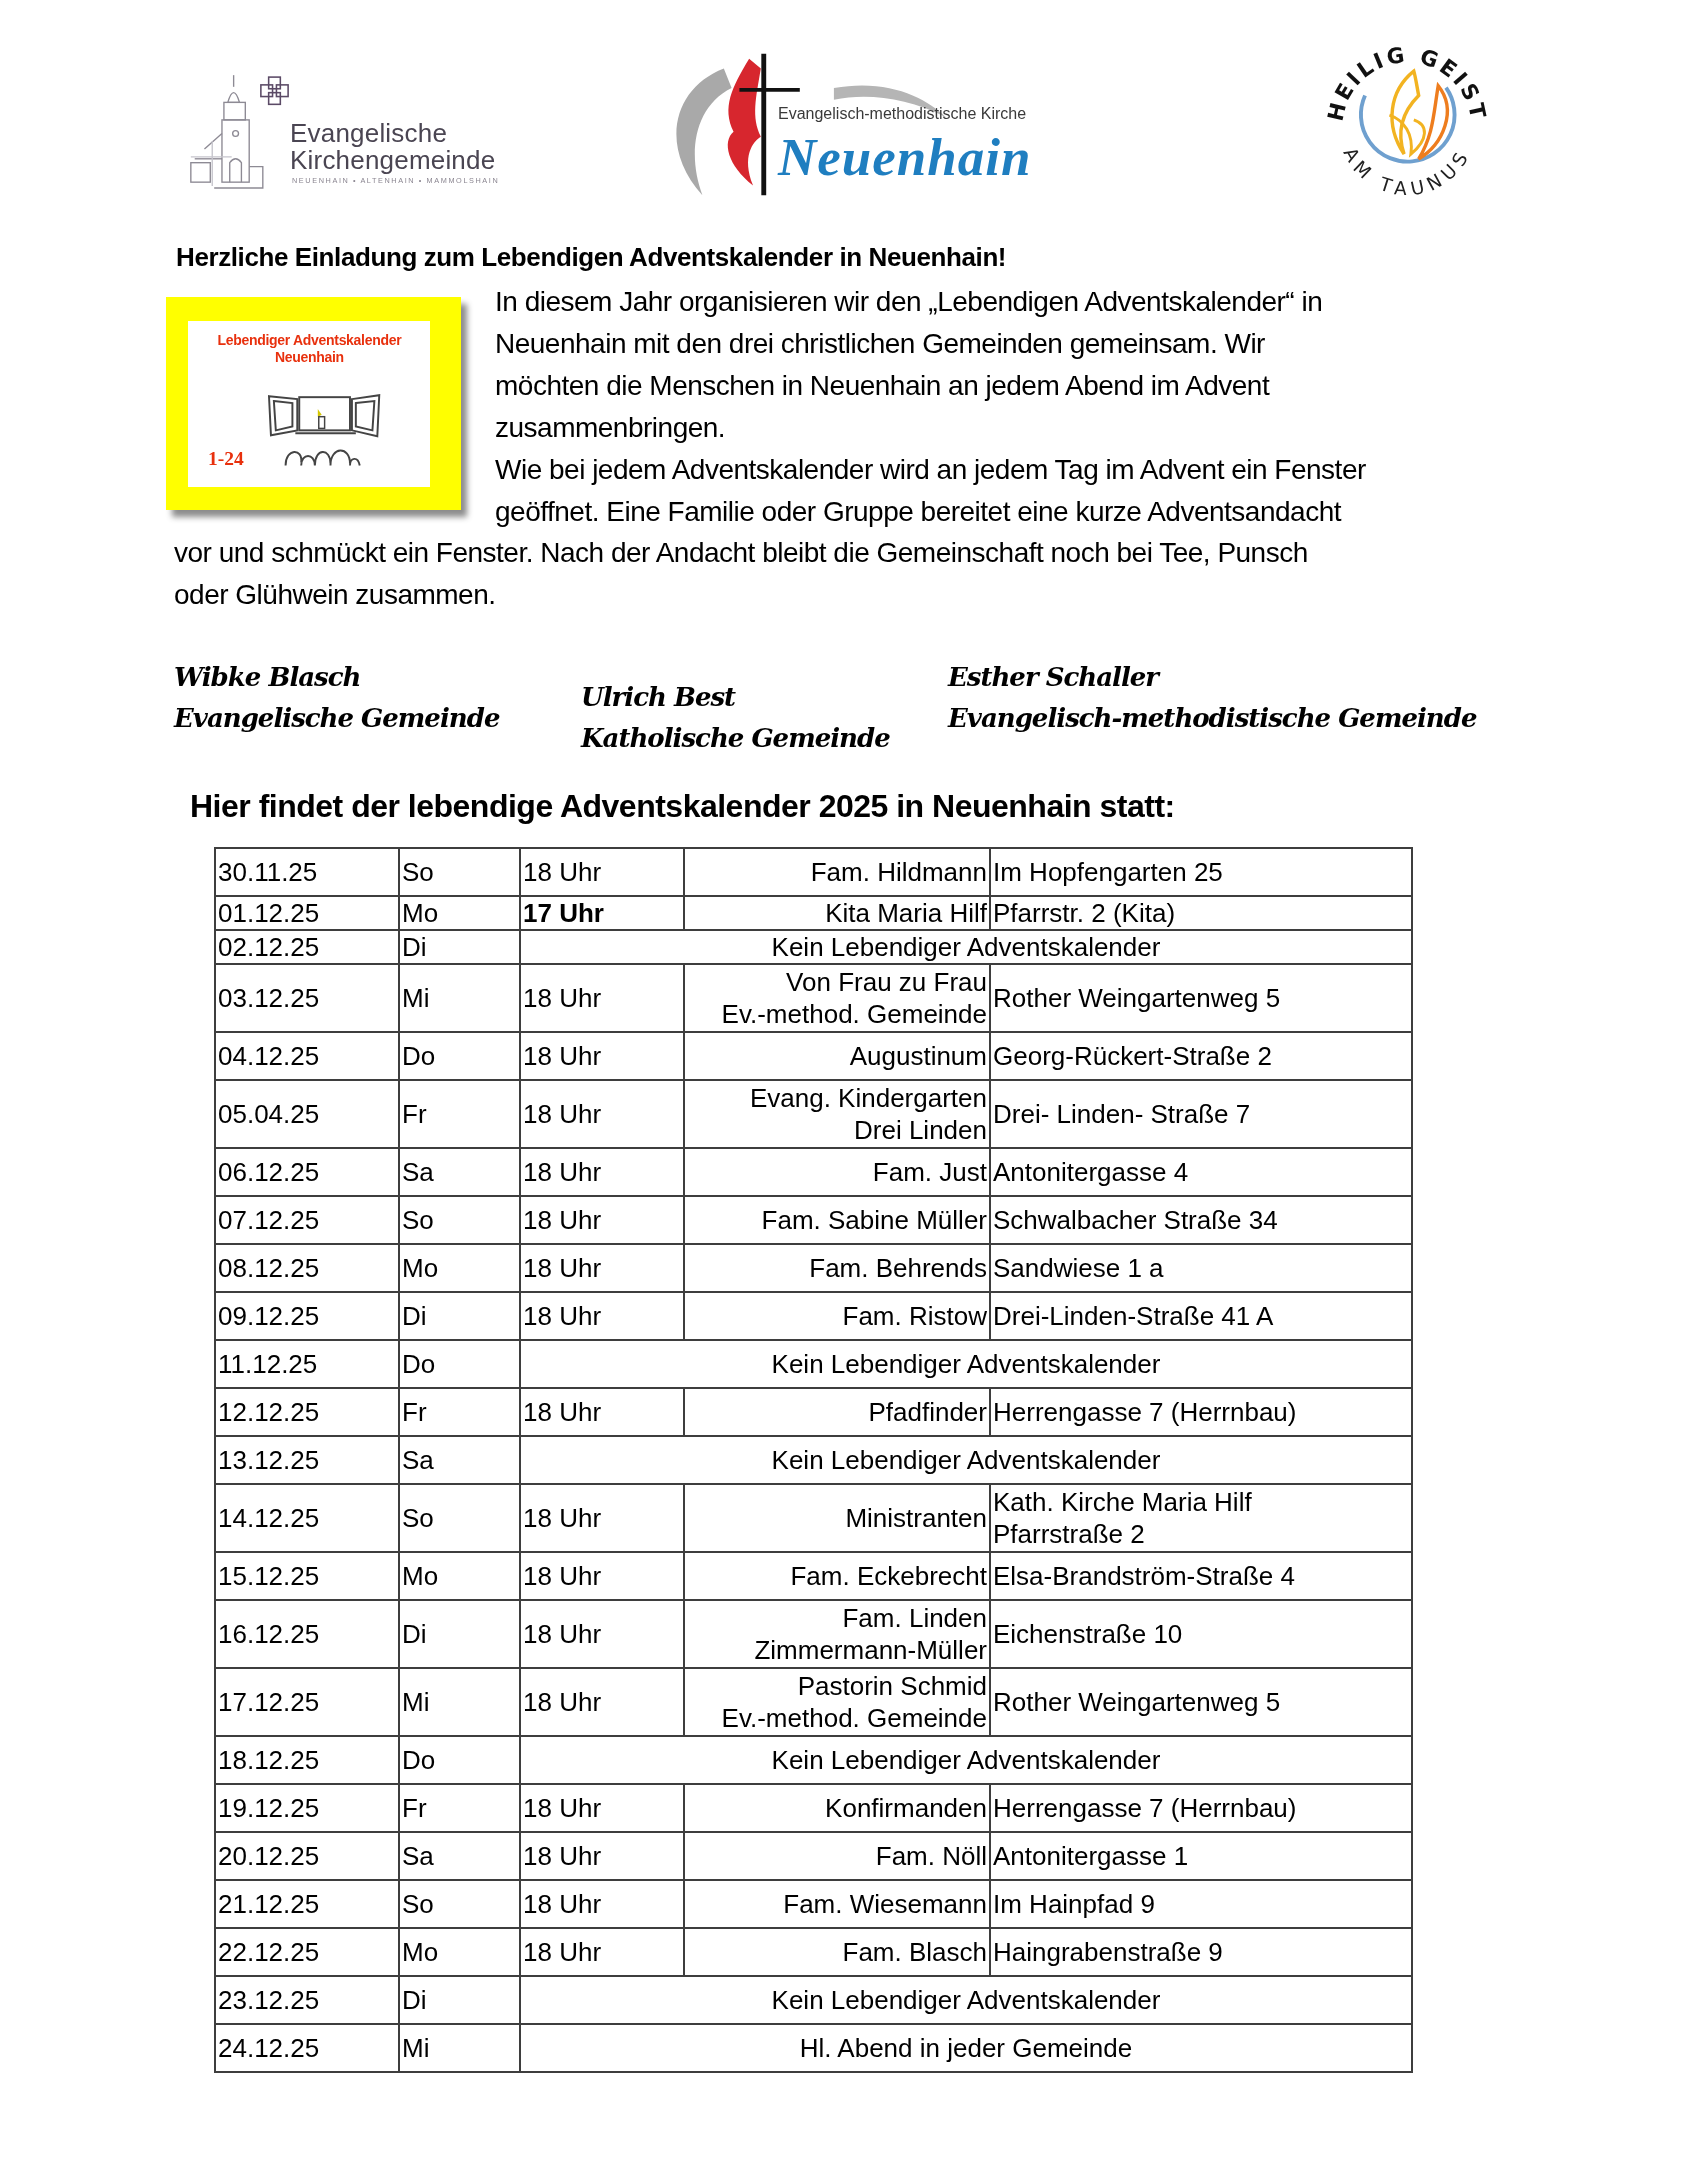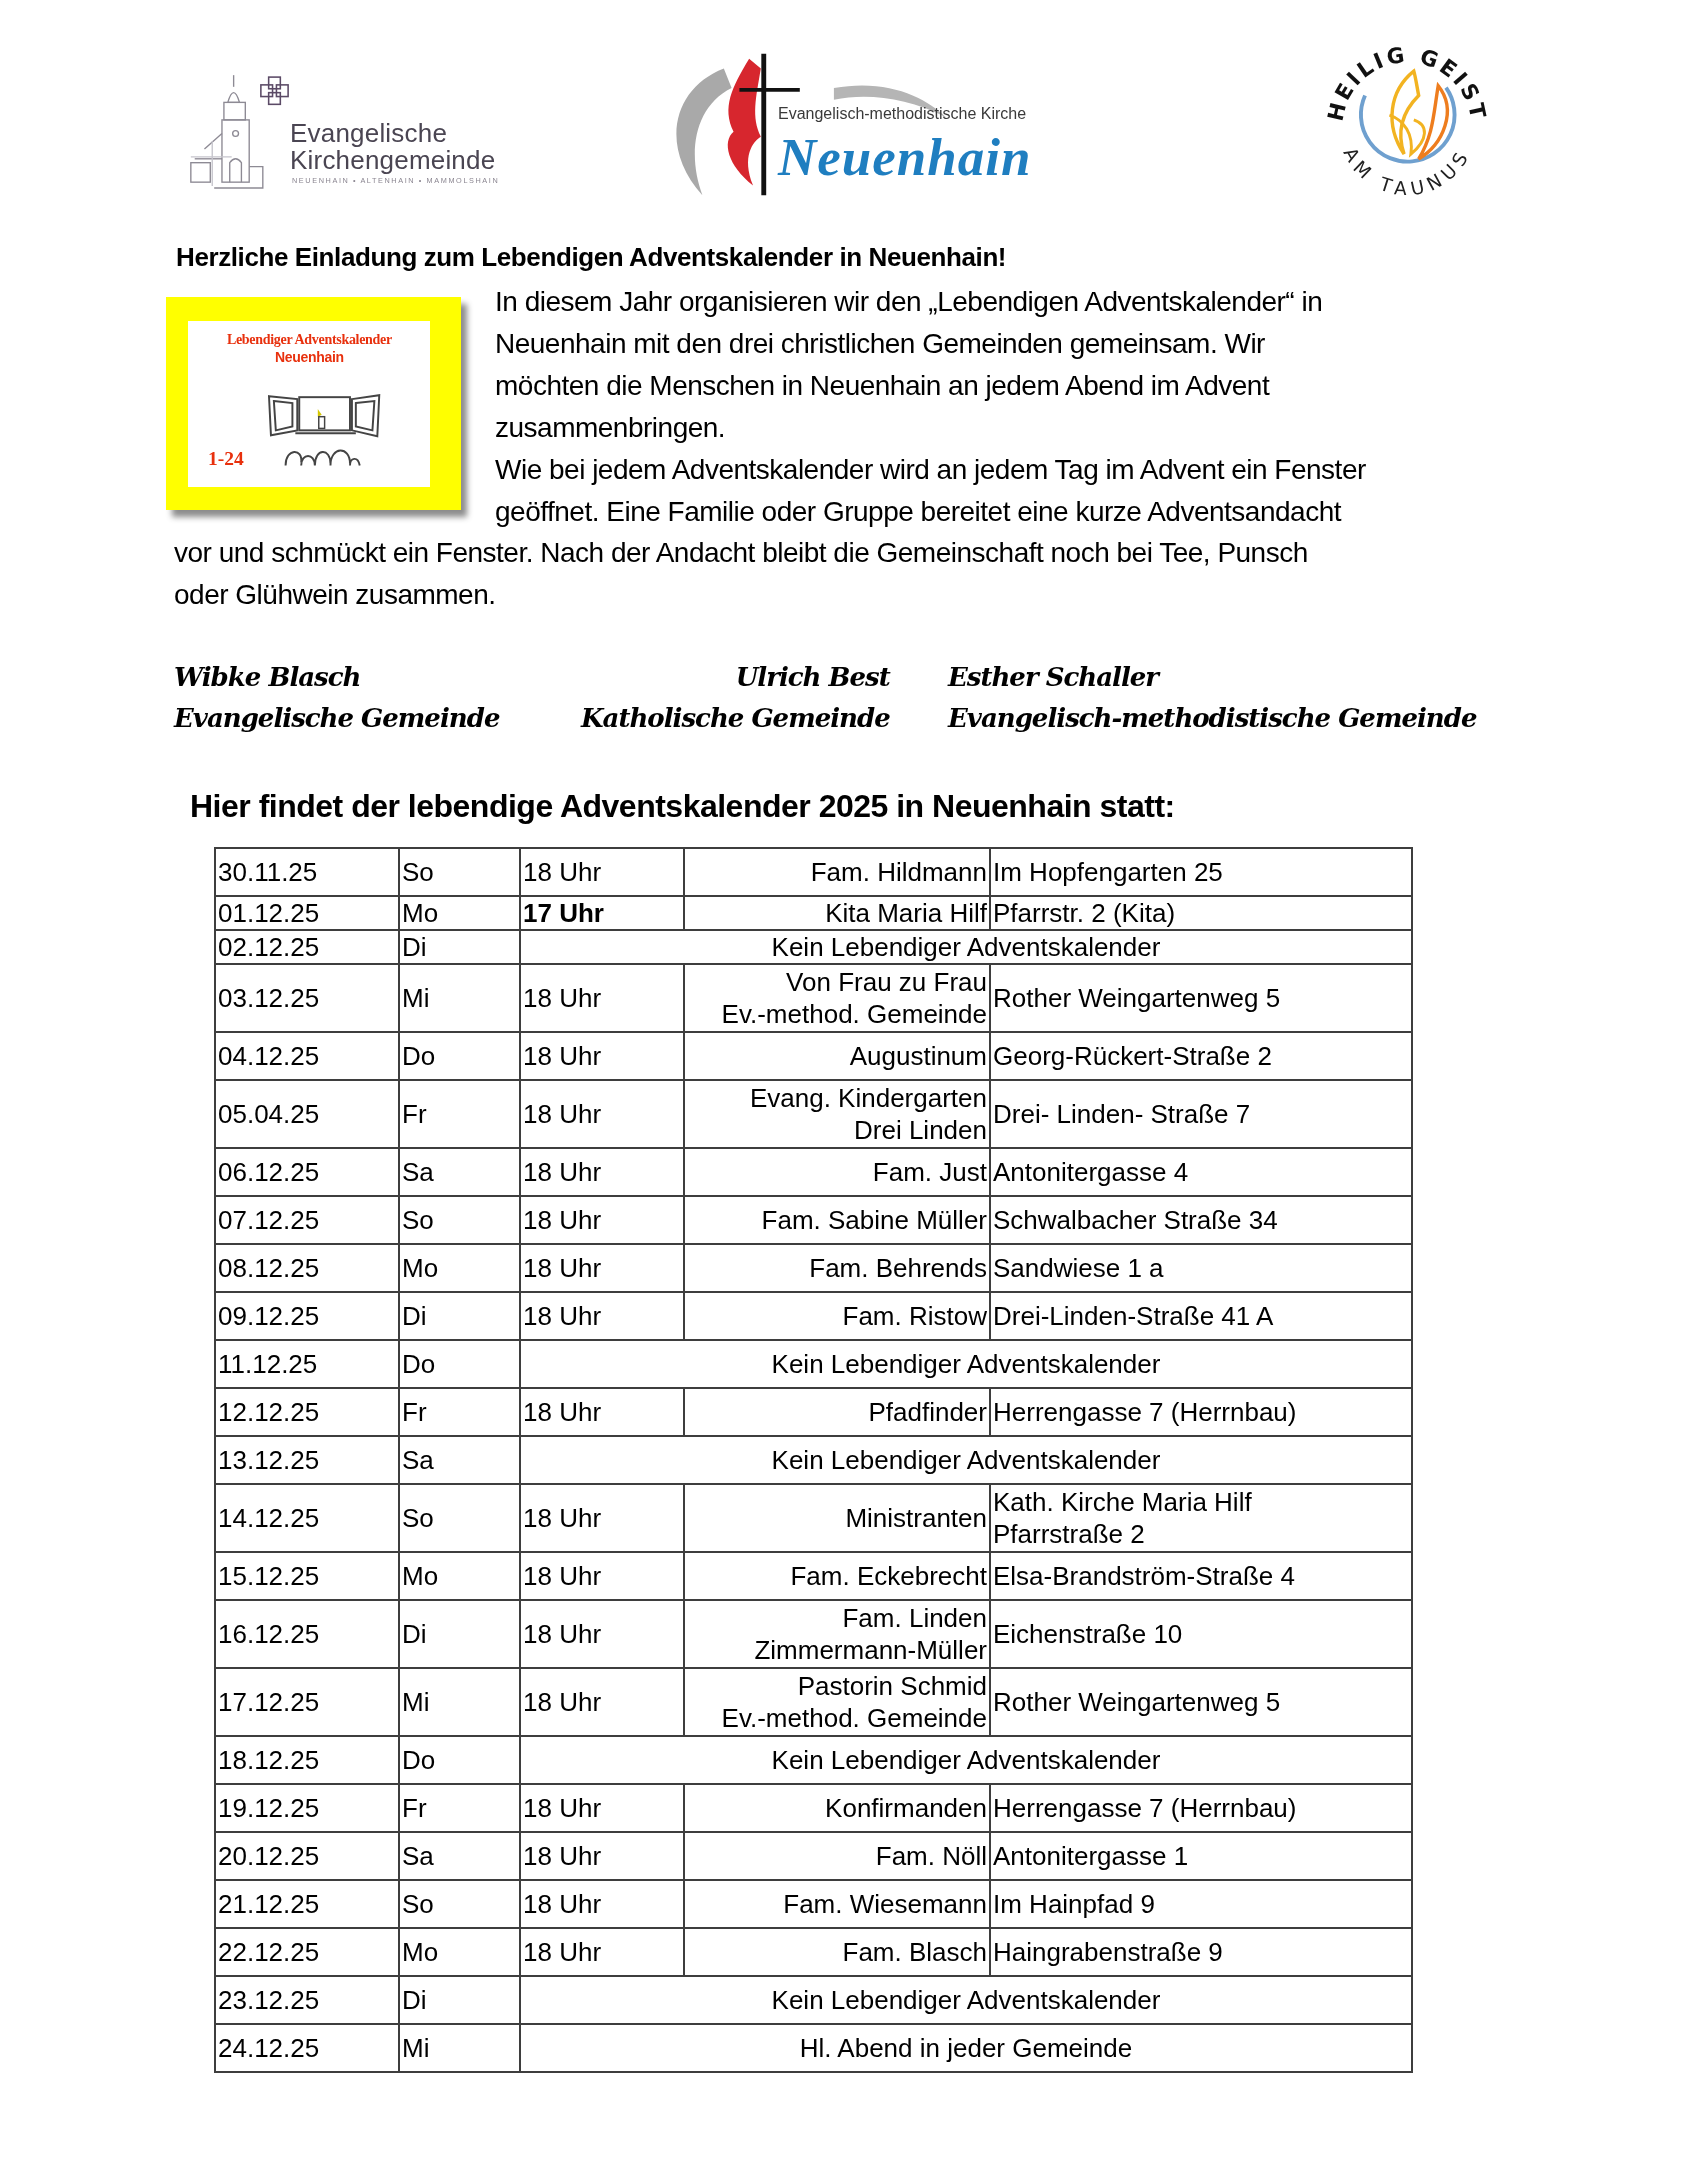--- a/index.html
+++ b/index.html
@@ -17,21 +17,21 @@
   .logo-emk .kirche { position: absolute; left: 115px; top: 56px; font-family: "Liberation Sans", sans-serif; font-size: 16px; color: #3a3a3a; white-space: nowrap; }
   .logo-emk .neuenhain { position: absolute; left: 115px; top: 78px; font-family: "Liberation Serif", serif; font-style: italic; font-weight: bold; font-size: 53px; color: #1f7ec0; letter-spacing: 1px; white-space: nowrap; }
 
   .logo-hg { left: 1321px; top: 37px; width: 171px; height: 161px; }
 
   
   .heading1 { left: 176px; top: 242px; font-family: "Liberation Sans", sans-serif; font-weight: bold; font-size: 26px; letter-spacing: -0.4px; white-space: nowrap; }
   .para-img { left: 166px; top: 297px; width: 295px; height: 213px; background: #ffff00; box-shadow: 5.9px 6.8px 5.9px rgba(0,0,0,0.45); }
   .para-img .inner { position: absolute; left: 22.4px; top: 24.4px; width: 242px; height: 166px; background: #fff; }
   .para-img .t1, .para-img .t2 { position: absolute; left: 0; width: 100%; text-align: center; font-family: "Liberation Sans", sans-serif; font-weight: bold; color: #e8300d; font-size: 14px; letter-spacing: -0.3px; }
-  .para-img .t1 { top: 10.7px; font-family: Liberation Serif, serif; }
+  .para-img .t1 { top: 10.7px; }
   .para-img .t2 { top: 28px; }
   .para-img .num { position: absolute; left: 19.5px; top: 127px; font-family: "Liberation Serif", serif; font-weight: bold; font-size: 19.5px; color: #e8300d; }
 
   .para { font-family: "Liberation Sans", sans-serif; font-size: 28px; letter-spacing: -0.5px; white-space: nowrap; line-height: 42px; }
 
   
   .sig { font-family: "DejaVu Serif", serif; font-style: italic; font-weight: bold; font-size: 26px; letter-spacing: -1px; white-space: nowrap; line-height: 41px; }
 
   .heading2 { left: 190px; top: 788px; font-family: "Liberation Sans", sans-serif; font-weight: bold; font-size: 32px; letter-spacing: -0.5px; white-space: nowrap; }
 
@@ -140,21 +140,21 @@
 <div class="abs para" style="left:495px; top:407px;">zusammenbringen.</div>
 <div class="abs para" style="left:495px; top:449px;">Wie bei jedem Adventskalender wird an jedem Tag im Advent ein Fenster</div>
 <div class="abs para" style="left:495px; top:491px;">geöffnet. Eine Familie oder Gruppe bereitet eine kurze Adventsandacht</div>
 <div class="abs para" style="left:174px; top:532px;">vor und schmückt ein Fenster. Nach der Andacht bleibt die Gemeinschaft noch bei Tee, Punsch</div>
 <div class="abs para" style="left:174px; top:574px;">oder Glühwein zusammen.</div>
 
 <div class="abs sig" style="left:174px; top:657px;">
   <div>Wibke Blasch</div>
   <div>Evangelische Gemeinde</div>
 </div>
-<div class="abs sig" style="left:581px; top:657px;text-align:right;">
+<div class="abs sig" style="left:581px; top:677px;">
   <div>Ulrich Best</div>
   <div>Katholische Gemeinde</div>
 </div>
 <div class="abs sig" style="left:948px; top:657px;">
   <div>Esther Schaller</div>
   <div>Evangelisch-methodistische Gemeinde</div>
 </div>
 
 <div class="abs heading2">Hier findet der lebendige Adventskalender 2025 in Neuenhain statt:</div>
 

